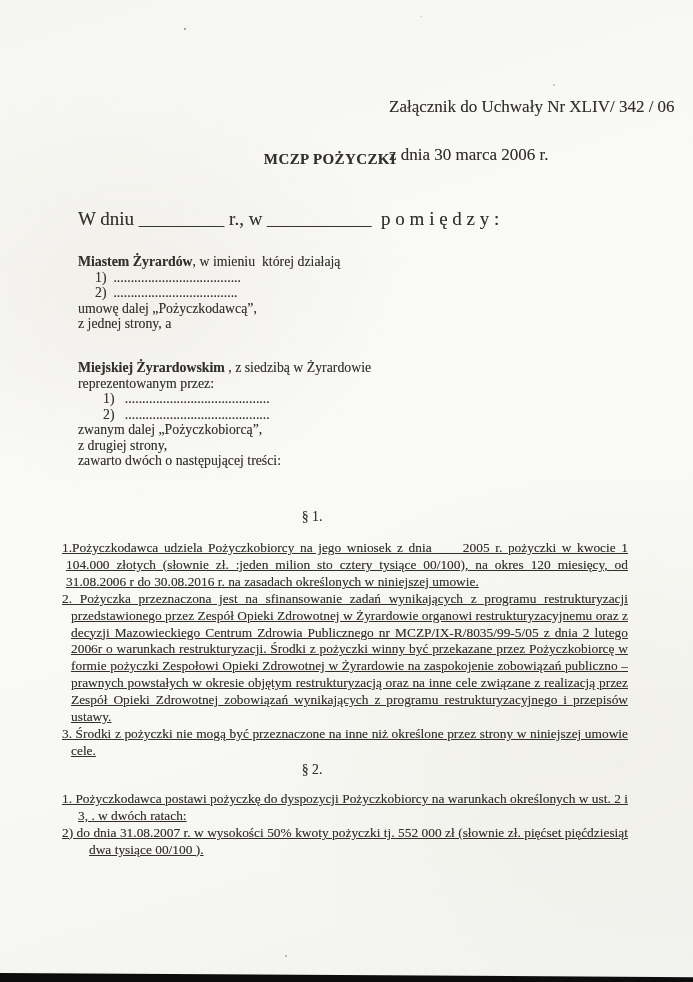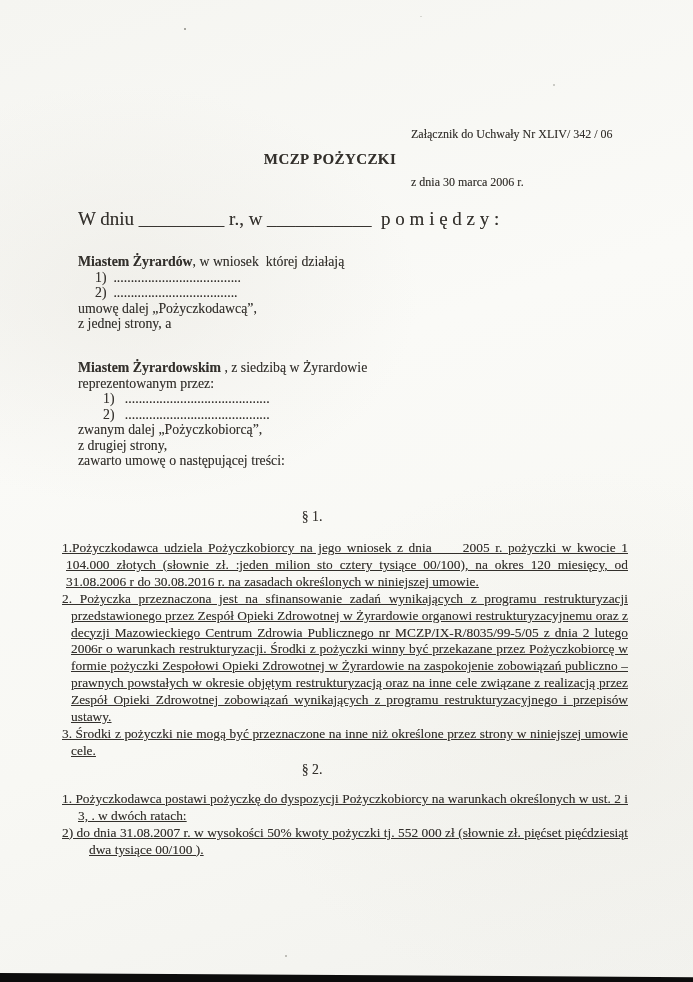--- a/index.html
+++ b/index.html
@@ -14,21 +14,21 @@
     overflow: hidden;
     color: #33302c;
     background:
       radial-gradient(ellipse 420px 300px at 18% 30%, rgba(225,222,214,0.35), rgba(0,0,0,0) 70%),
       radial-gradient(ellipse 500px 380px at 85% 75%, rgba(228,226,218,0.30), rgba(0,0,0,0) 70%),
       linear-gradient(163deg, #f5f5f1 0%, #fafaf7 38%, #f8f8f4 66%, #f2f2ee 100%);
     text-shadow: 0 0 0.6px rgba(45,40,35,0.38);
   }
 
   
-  .ref { position: absolute; top: 96px; left: 389px; font-size: 12px; line-height: 15.7px; white-space: pre; margin-left: 22px; }
+  .ref { position: absolute; top: 68px; left: 389px; font-size: 17px; line-height: 15.7px; white-space: pre; }
 
   
   .title {
     position: absolute; top: 151px; left: 0; width: 660px;
     text-align: center; font-weight: bold; font-size: 15px; letter-spacing: 0.4px;
     white-space: pre;
   }
 
   .dateline { position: absolute; top: 208px; left: 78px; font-size: 19px; white-space: pre; }
 
@@ -75,35 +75,35 @@
   <div class="ref">
     <div>Załącznik do Uchwały Nr XLIV/ 342 / 06</div>
     <div>z dnia 30 marca 2006 r.</div>
   </div>
 
   <div class="title">MCZP POŻYCZKI</div>
 
   <div class="dateline">W dniu _________ r., w ___________  p o m i ę d z y :</div>
 
   <div class="party" style="top:254px">
-    <div class="line"><span class="b">Miastem Żyrardów</span><span>, w wniosek  której działają</span></div>
+    <div class="line"><span class="b">Miastem Żyrardów</span><span>, w imieniu  której działają</span></div>
     <div class="line ind1">1)  .....................................</div>
     <div class="line ind1">2)  ....................................</div>
     <div class="line">umowę dalej „Pożyczkodawcą”,</div>
     <div class="line">z jednej strony, a</div>
   </div>
 
   <div class="party" style="top:360px">
-    <div class="line"><span class="b">Miastem Żyrardowskim</span><span> , z siedzibą w Żyrardowie</span></div>
+    <div class="line"><span class="b">Miejskiej Żyrardowskim</span><span> , z siedzibą w Żyrardowie</span></div>
     <div class="line">reprezentowanym przez:</div>
     <div class="line ind2">1)   ..........................................</div>
     <div class="line ind2">2)   ..........................................</div>
     <div class="line">zwanym dalej „Pożyczkobiorcą”,</div>
     <div class="line">z drugiej strony,</div>
-    <div class="line">zawarto umowę o następującej treści:</div>
+    <div class="line">zawarto dwóch o następującej treści:</div>
   </div>
 
   <div class="sechead" style="top:509px">§ 1.</div>
 
   <div class="secbody" style="top:540px">
     <p class="hang4">1.Pożyczkodawca udziela Pożyczkobiorcy na jego wniosek z dnia ___  2005 r. pożyczki w kwocie 1 104.000 złotych (słownie zł. :jeden milion sto cztery tysiące 00/100), na okres 120 miesięcy, od 31.08.2006 r do 30.08.2016 r. na zasadach określonych w niniejszej umowie.</p>
     <p class="hang9">2. Pożyczka przeznaczona jest na sfinansowanie zadań wynikających z programu restrukturyzacji przedstawionego przez Zespół Opieki Zdrowotnej w Żyrardowie organowi restrukturyzacyjnemu oraz z decyzji Mazowieckiego Centrum Zdrowia Publicznego nr MCZP/IX-R/8035/99-5/05 z dnia 2 lutego 2006r o warunkach restrukturyzacji. Środki z pożyczki winny być przekazane przez Pożyczkobiorcę w formie pożyczki Zespołowi Opieki Zdrowotnej w Żyrardowie na zaspokojenie zobowiązań publiczno – prawnych powstałych w okresie objętym restrukturyzacją oraz na inne cele związane z realizacją przez Zespół Opieki Zdrowotnej zobowiązań wynikających z programu restrukturyzacyjnego i przepisów ustawy.</p>
     <p class="hang9">3. Środki z pożyczki nie mogą być przeznaczone na inne niż określone przez strony w niniejszej umowie cele.</p>
   </div>
 

